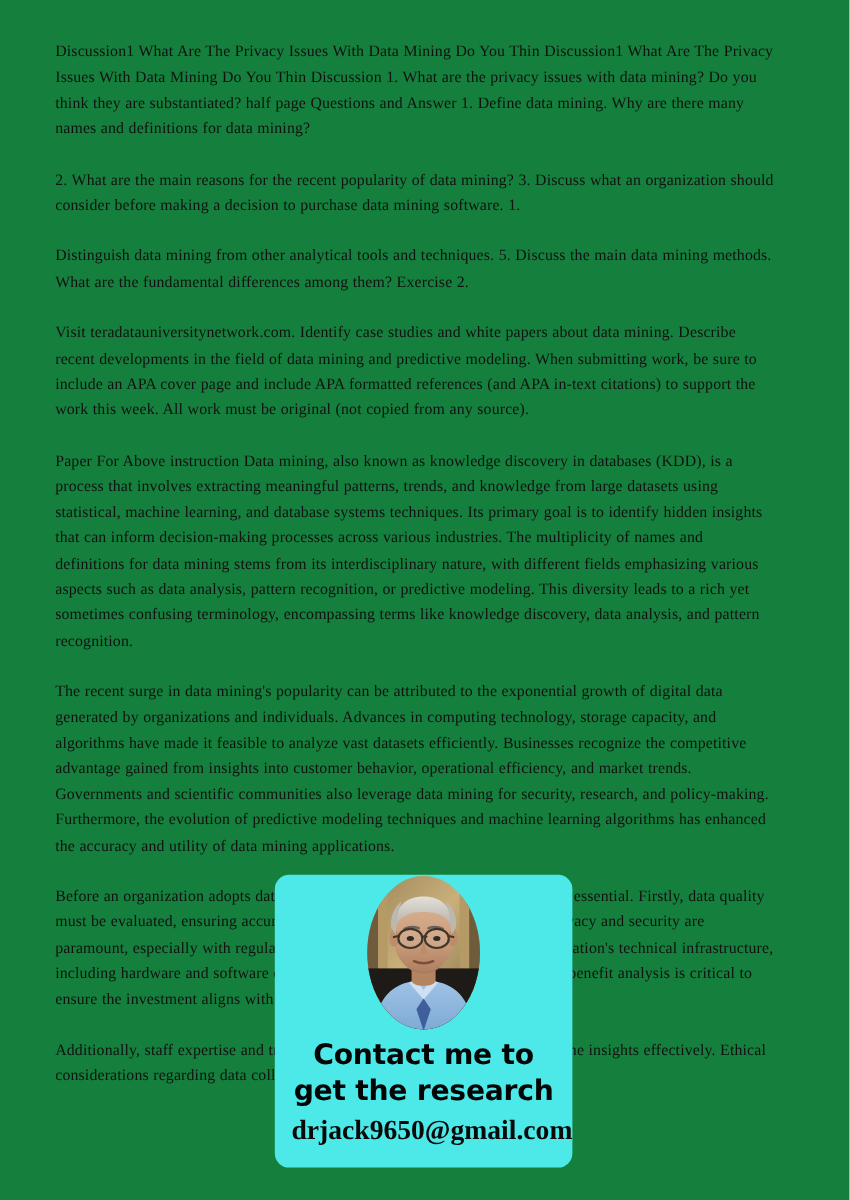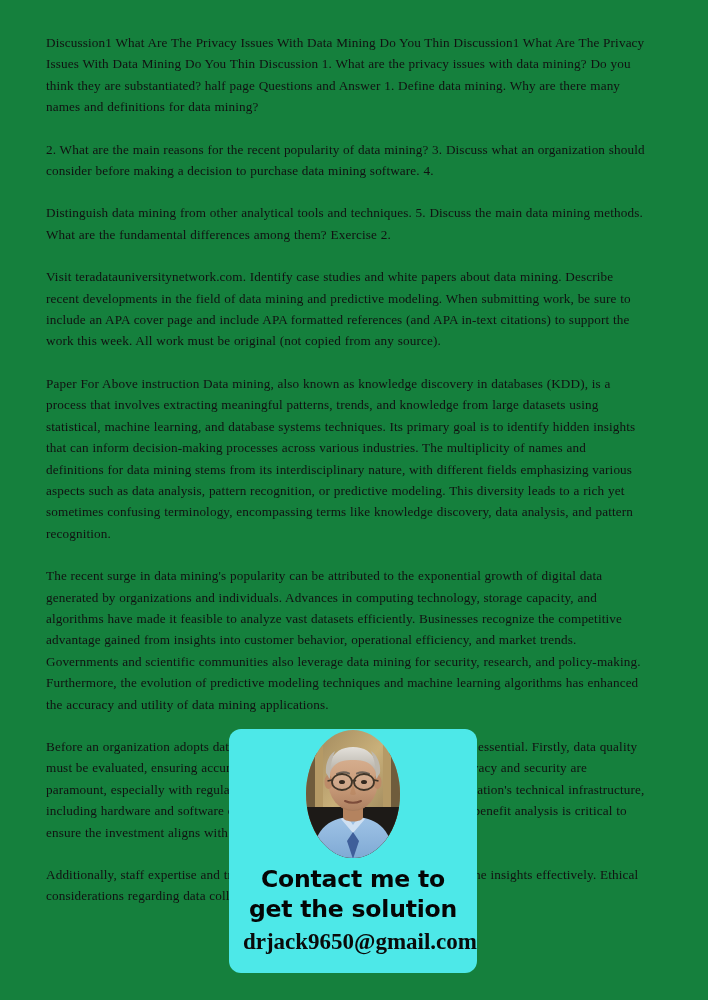--- a/index.html
+++ b/index.html
@@ -88,21 +88,21 @@
     text-align: right;
   }
 </style>
 </head>
 <body>
 
 <div class="page">
 
   <div class="doc-body">
     <p class="para">Discussion1 What Are The Privacy Issues With Data Mining Do You Thin Discussion1 What Are The Privacy Issues With Data Mining Do You Thin Discussion 1. What are the privacy issues with data mining? Do you think they are substantiated? half page Questions and Answer 1. Define data mining. Why are there many names and definitions for data mining?</p>
-    <p class="para">2. What are the main reasons for the recent popularity of data mining? 3. Discuss what an organization should consider before making a decision to purchase data mining software. 4.</p>
+    <p class="para">2. What are the main reasons for the recent popularity of data mining? 3. Discuss what an organization should consider before making a decision to purchase data mining software. 1.</p>
     <p class="para">Distinguish data mining from other analytical tools and techniques. 5. Discuss the main data mining methods. What are the fundamental differences among them? Exercise 2.</p>
     <p class="para">Visit teradatauniversitynetwork.com. Identify case studies and white papers about data mining. Describe recent developments in the field of data mining and predictive modeling. When submitting work, be sure to include an APA cover page and include APA formatted references (and APA in-text citations) to support the work this week. All work must be original (not copied from any source).</p>
     <p class="para">Paper For Above instruction Data mining, also known as knowledge discovery in databases (KDD), is a process that involves extracting meaningful patterns, trends, and knowledge from large datasets using statistical, machine learning, and database systems techniques. Its primary goal is to identify hidden insights that can inform decision-making processes across various industries. The multiplicity of names and definitions for data mining stems from its interdisciplinary nature, with different fields emphasizing various aspects such as data analysis, pattern recognition, or predictive modeling. This diversity leads to a rich yet sometimes confusing terminology, encompassing terms like knowledge discovery, data analysis, and pattern recognition.</p>
     <p class="para">The recent surge in data mining's popularity can be attributed to the exponential growth of digital data generated by organizations and individuals. Advances in computing technology, storage capacity, and algorithms have made it feasible to analyze vast datasets efficiently. Businesses recognize the competitive advantage gained from insights into customer behavior, operational efficiency, and market trends. Governments and scientific communities also leverage data mining for security, research, and policy-making. Furthermore, the evolution of predictive modeling techniques and machine learning algorithms has enhanced the accuracy and utility of data mining applications.</p>
     <p class="para">Before an organization adopts data mining software, several considerations are essential. Firstly, data quality must be evaluated, ensuring accuracy, completeness, and consistency. Data privacy and security are paramount, especially with regulations such as GDPR and HIPAA. The organization's technical infrastructure, including hardware and software capabilities, must support the software. Cost-benefit analysis is critical to ensure the investment aligns with strategic goals.</p>
     <p class="para">Additionally, staff expertise and training are necessary to interpret and utilize the insights effectively. Ethical considerations regarding data collection and consumer usage, also play a</p>
   </div>
 
   <div class="contact-card" style="background: rgb(77, 232, 232); border-radius: 12px;">
 
@@ -175,19 +175,19 @@
 
           <path d="M44 72 q8 3.5 16 0" stroke="#7c4c3a" stroke-width="2" fill="none" stroke-linecap="round"></path>
 
           <path d="M40 78 q12 7 24 0" stroke="#a5795a" stroke-width="1.2" fill="none" opacity="0.6"></path>
         </g>
       </svg>
     </div>
 
     <div class="contact-lines">
       <div class="contact-line">Contact me to</div>
-      <div class="contact-line">get the solution</div>
+      <div class="contact-line">get the research</div>
       <div class="contact-email">drjack9650@gmail.com</div>
     </div>
 
   </div>
 
 </div>
 
 </body></html>

